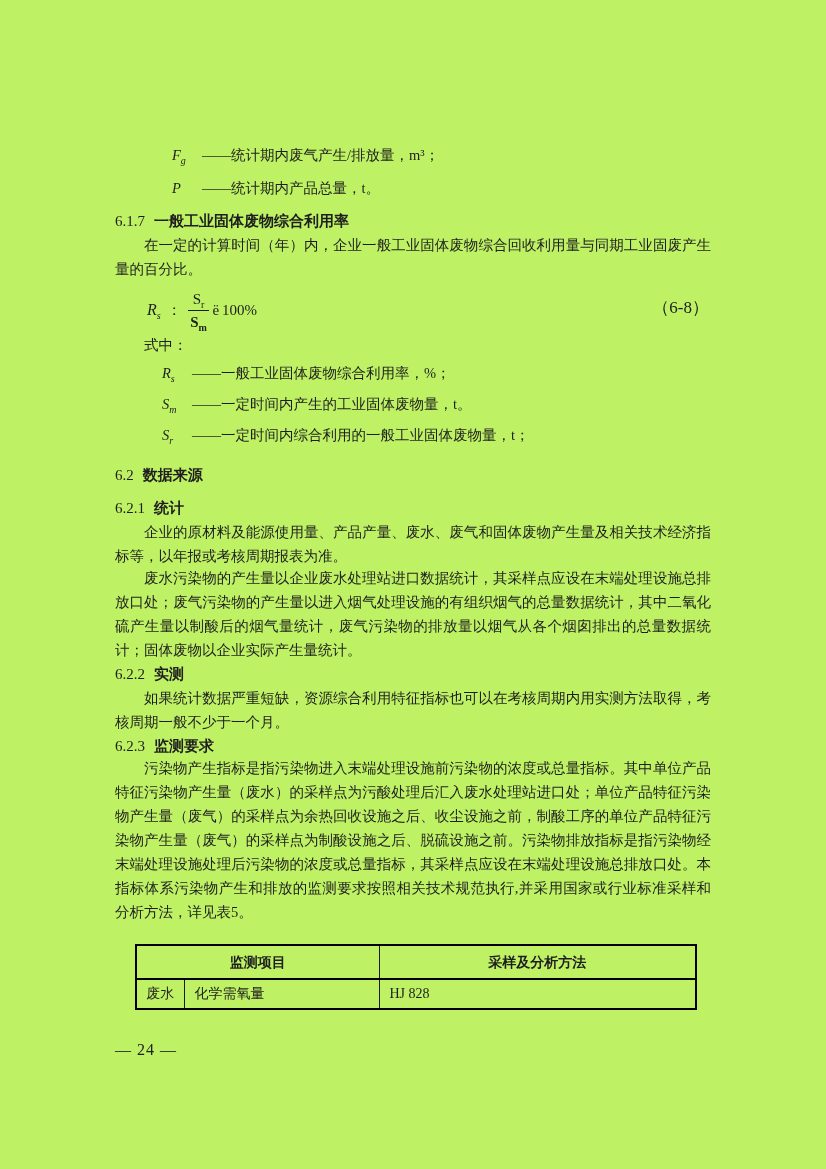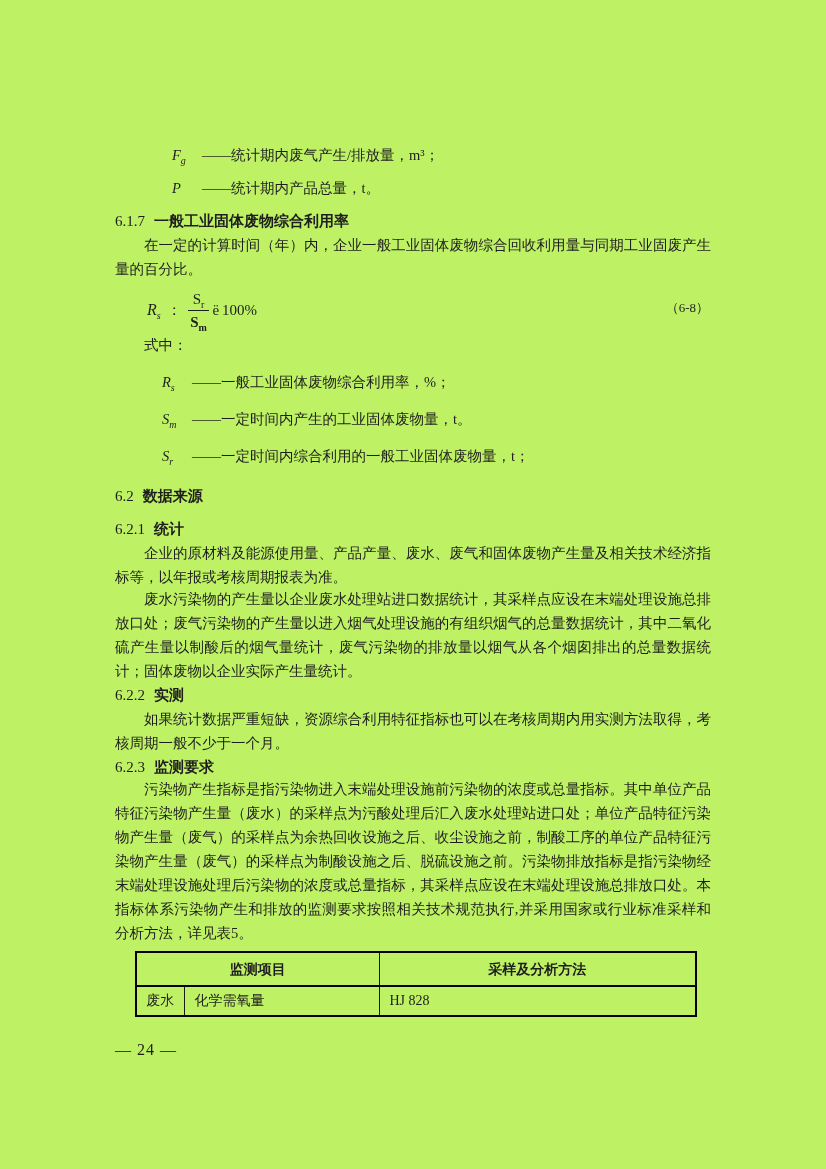--- a/index.html
+++ b/index.html
@@ -9,21 +9,21 @@
     color:#1e1e1e;
   }
   .page{position:absolute;inset:0;background:#bef264;overflow:hidden;}
   .content{
     position:absolute;left:115px;top:0;width:596px;
     font-size:14.5px;line-height:24px;text-align:justify;
   }
   
   .def{padding-left:57px;margin:0 0 9px 0;text-align:left;}
   .def:first-child{margin-top:143px;}
-  .term{padding-left:47px;margin:13px 0 7px 0;text-align:left;}
+  .term{padding-left:47px;margin:4px 0 7px 0;text-align:left;}
   .term:last-child{margin-bottom:0;}
   .sym{font-style:italic;display:inline-block;min-width:30px;}
   .sym sub{font-style:italic;}
   sub{font-size:10px;line-height:0;}
   
   .h{margin:0;font-size:15px;line-height:24px;font-weight:bold;text-align:left;}
   .hnum{font-family:"Liberation Serif","DejaVu Serif",serif;font-weight:normal;}
   .htitle{font-family:"Liberation Sans","DejaVu Sans",sans-serif;font-weight:bold;margin-left:9px;}
   .h62{margin-top:16px;}
   .h621{margin-top:9px;}
@@ -32,29 +32,29 @@
   p.pull{margin-top:-2px;}
   
   .formula-wrap{position:relative;margin-top:6px;height:46px;display:flex;align-items:center;padding-left:32px;}
   .formula{display:flex;align-items:center;font-size:15px;}
   .flhs{font-style:italic;font-size:16px;}
   .frel{margin:0 6px;}
   .frac{display:inline-flex;flex-direction:column;align-items:center;line-height:20px;}
   .frac .num{border-bottom:1px solid #1e1e1e;padding:0 5px 1px 5px;}
   .frac .den{padding-top:1px;font-weight:bold;}
   .fop{margin:0 3px;}
-  .eqno{position:absolute;right:2px;top:50%;transform:translateY(-58%);font-size:13px;}
+  .eqno{position:absolute;right:2px;top:50%;transform:translateY(-58%);font-size:17px;}
   .where{margin:0;text-indent:2em;text-align:left;}
   
   .tcaption{
     margin-top:18px;text-align:center;font-weight:bold;font-size:15px;line-height:24px;
     font-family:"Liberation Sans","DejaVu Sans",sans-serif;text-indent:0;
   }
   table.t5{
-    margin-top:6px;margin-left:20px;width:560px;border-collapse:collapse;
+    margin-top:20px;margin-left:20px;width:560px;border-collapse:collapse;
     font-size:14px;table-layout:fixed;padding-left:12px;
   }
   table.t5 th{
     font-family:"Liberation Sans","DejaVu Sans",sans-serif;font-weight:bold;
     border:1px solid #1a1a1a;height:32px;text-align:center;padding:0;
   }
   table.t5 td{border:1px solid #1a1a1a;height:28px;padding:0 0 0 10px;text-align:left;}
   table.t5 td.c1{text-align:center;padding:0;}
   table.t5{border:2px solid #000;}
   table.t5 thead tr{border-bottom:2px solid #000;}

